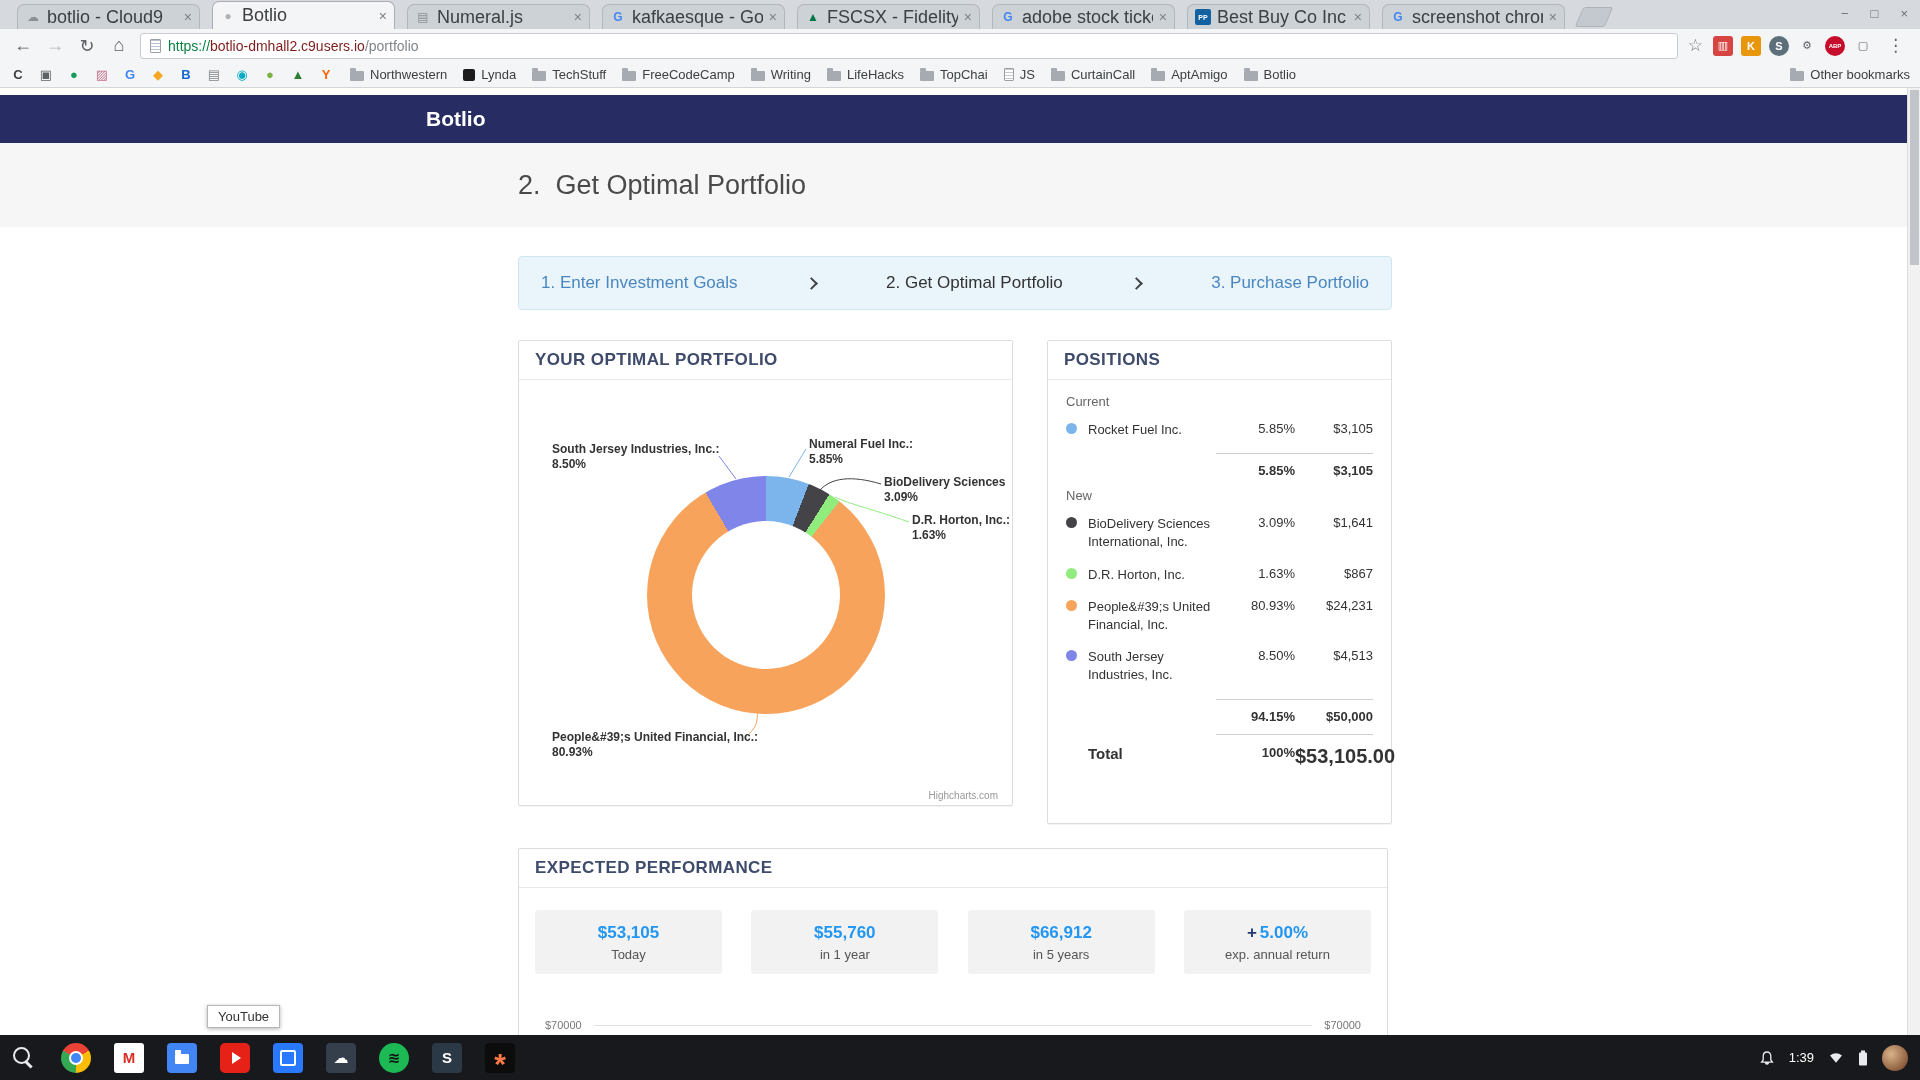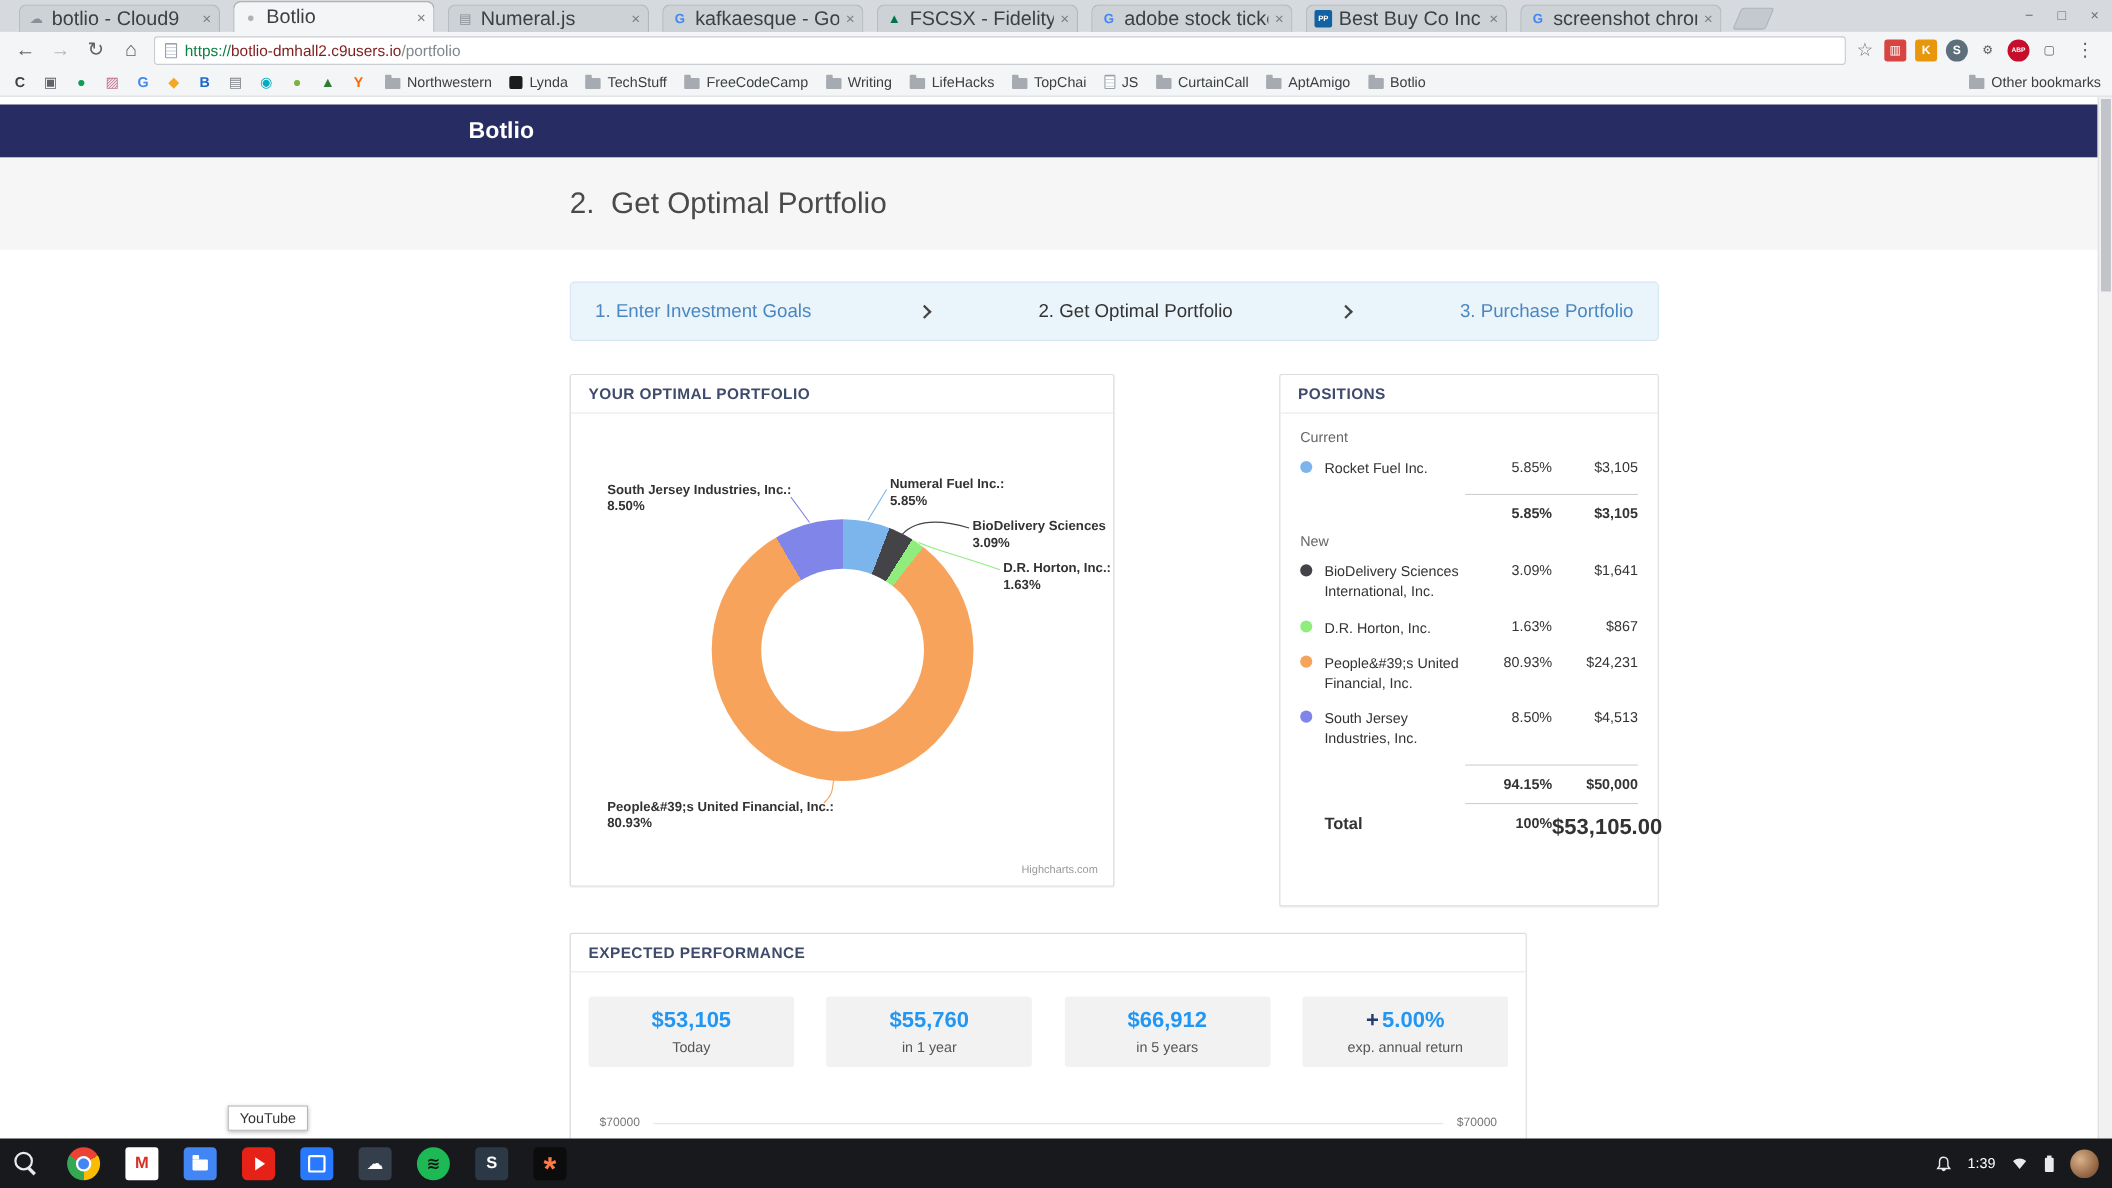--- a/index.html
+++ b/index.html
@@ -62,35 +62,35 @@
   .other-bm { margin-left: auto; display: flex; align-items: center; gap: 6px; }
 
   
   .viewport { position: relative; height: 947px; background: #fff; overflow: hidden; }
   .page { width: 1907px; padding-top: 7px; }
   .site-header { height: 48px; background: #272d63; position: relative; }
   .brand { position: absolute; left: 426px; top: 50%; transform: translateY(-50%);
     color: #fff; font-size: 21px; font-weight: bold; }
   .band { height: 84px; background: #f6f6f6; display: flex; align-items: center; }
   .band h1 { padding-left: 518px; font-size: 27px; font-weight: normal; color: #4a4a4a; white-space: pre; }
-  .content { width: 990px; margin-left: 518px; }
+  .content { width: 874px; margin-left: 518px; }
 
   
   .stepper { margin-top: 29px; height: 54px; background: #eaf4fb; border: 1px solid #d2e6f2;
     border-radius: 4px; display: flex; align-items: center; justify-content: space-between;
     padding: 0 22px; font-size: 17px; }
   .step.link { color: #4a87c0; }
   .step.active { color: #333; }
   .chev { width: 9px; height: 9px; border-right: 2px solid #444; border-top: 2px solid #444;
     transform: rotate(45deg); flex: none; }
 
   
   .cards-row { display: flex; justify-content: space-between; margin-top: 30px; }
   .card { background: #fff; border: 1px solid #ddd; border-radius: 2px; box-shadow: 0 1px 1px rgba(0,0,0,.05); }
-  .card-head { padding: 9px 16px; border-bottom: 1px solid #e9e9e9; font-size: 14px; font-weight: bold;
+  .card-head { padding: 9px 16px; border-bottom: 1px solid #e9e9e9; font-size: 17px; font-weight: bold;
     letter-spacing: .4px; color: #3f4b6b; }
   .portfolio-card { width: 495px; height: 466px; }
   .positions-card { width: 345px; height: 484px; }
 
   
   .chart-area { position: relative; height: 429px; }
   .donut { position: absolute; left: 128px; top: 96px; width: 238px; height: 238px; border-radius: 50%; }
   .donut-hole { position: absolute; left: 173px; top: 141px; width: 148px; height: 148px;
     border-radius: 50%; background: #fff; }
   .connectors { position: absolute; left: 0; top: 0; width: 100%; height: 100%; }
@@ -115,21 +115,21 @@
   .new-label { margin-top: 4px; }
   .total-row { font-weight: bold; padding-top: 10px; }
   .total-label { font-size: 15px; }
   .total-amt { font-size: 20px; }
 
   
   .perf-card { width: 870px; height: 230px; margin-top: 24px; }
   .stats { display: flex; justify-content: space-between; padding: 0 16px; margin-top: 22px; }
   .stat-box { width: 187px; height: 64px; background: #f2f2f2; border-radius: 3px;
     display: flex; flex-direction: column; align-items: center; justify-content: center; }
-  .stat-value { font-size: 20px; font-weight: bold; color: #2196f3; }
+  .stat-value { font-size: 17px; font-weight: bold; color: #2196f3; }
   .plus { color: #223a70; margin-right: 3px; }
   .stat-label { font-size: 13px; color: #555; margin-top: 4px; }
   .axis-row { display: flex; align-items: center; margin: 45px 26px 0 26px; font-size: 11px; color: #777; }
   .axis-line { flex: 1; height: 1px; background: #e3e3e3; margin: 0 12px; }
 
   
   .scrollbar { position: absolute; right: 0; top: 0; width: 13px; height: 100%;
     background: #f1f1f1; border-left: 1px solid #dcdcdc; }
   .scroll-thumb { position: absolute; top: 2px; left: 2px; width: 9px; height: 175px; background: #c1c5c9; }
 

